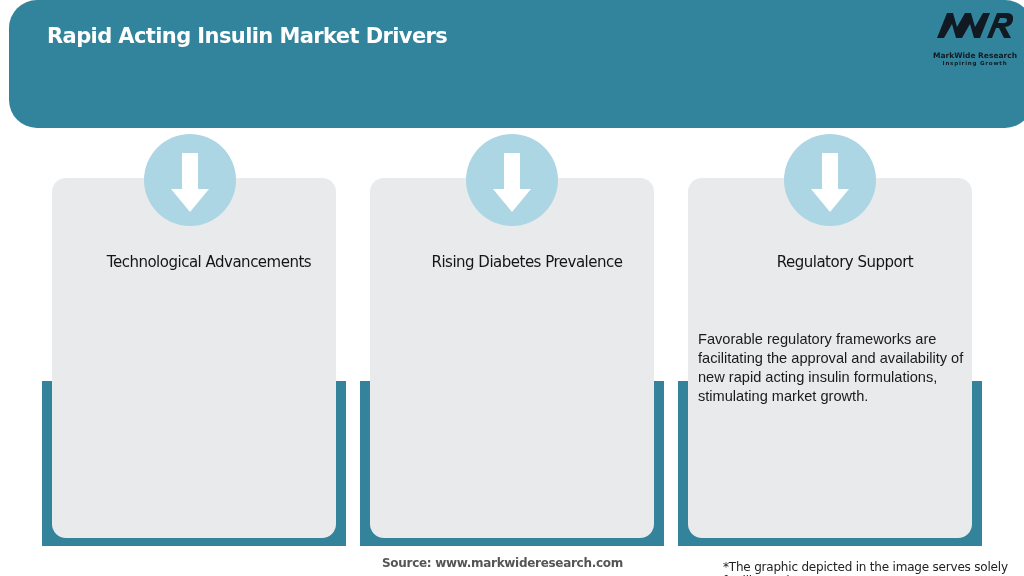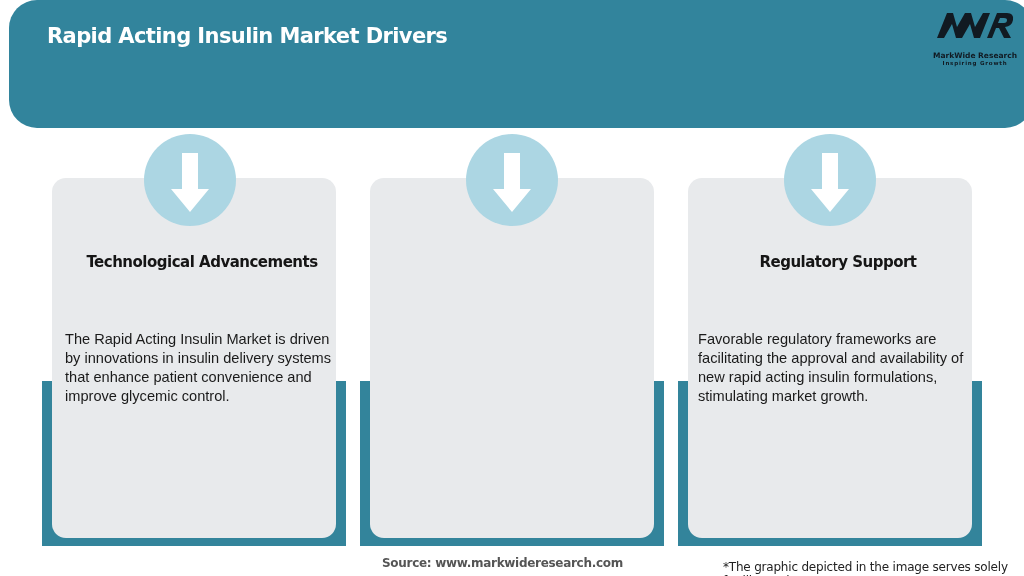--- a/index.html
+++ b/index.html
@@ -40,22 +40,22 @@
     position: absolute; top: 178px; height: 360px; width: 284px;
     background: #e8eaec; border-radius: 14px;
   }
   .circle {
     position: absolute; top: 134px; width: 92px; height: 92px; border-radius: 50%;
     background: #acd6e3;
   }
   .circle svg { position: absolute; left: 0; top: 0; width: 92px; height: 92px; }
 
   .card-title {
-    position: absolute; left: 8px; width: 284px; top: 75px; text-align: center;
-    font-family: "DejaVu Sans", sans-serif; font-weight: bold; font-size: 15px;
+    position: absolute; left: 15px; width: 284px; top: 75px; text-align: center;
+    font-family: "DejaVu Sans", sans-serif; font-weight: normal; font-size: 15px;
     color: #151515; letter-spacing: -0.5px;
   }
   .card-body {
     position: absolute; left: 13px; width: 268px; top: 152px;
     font-family: "Liberation Sans", sans-serif; font-size: 14.6px; line-height: 19px;
     color: #1a1a1a;
   }
 
   .source {
     position: absolute; left: 382px; top: 556px;
@@ -79,30 +79,30 @@
       <path d="M52 28 L62 3 L72 3 Q79 3 78 10 Q77 16 70 17 L76 28 L69 28 L64 18 L61 18 L57 28 Z M63 13 L69 13 Q72 13 72 10 Q72 8 69 8 L65 8 Z" fill="#111a22" fill-rule="evenodd"></path>
     </svg>
     <span class="logo-name">MarkWide Research</span>
     <span class="logo-tag">Inspiring Growth</span>
   </div>
 </div>
 
 <div class="backing" style="left:42px;"></div>
 <div class="card" style="left:52px;">
   <div class="card-title">Technological Advancements</div>
-  <div class="card-body">The Rapid Acting Insulin Market is driven by innovations in insulin delivery systems that enhance patient convenience and improve glycemic control.</div>
 </div>
 <div class="circle" style="left:144px;">
   <svg viewBox="0 0 92 92">
       <polygon points="38,19 54,19 54,55 65,55 46,78 27,55 38,55" fill="#ffffff"></polygon>
     </svg>
 </div>
 
 <div class="backing" style="left:360px;"></div>
 <div class="card" style="left:370px;">
+  <div class="card-title">Rising Diabetes Prevalence</div>
 </div>
 <div class="circle" style="left:466px;">
   <svg viewBox="0 0 92 92">
       <polygon points="38,19 54,19 54,55 65,55 46,78 27,55 38,55" fill="#ffffff"></polygon>
     </svg>
 </div>
 
 <div class="backing" style="left:678px;"></div>
 <div class="card" style="left:688px;">
   <div class="card-title">Regulatory Support</div>

